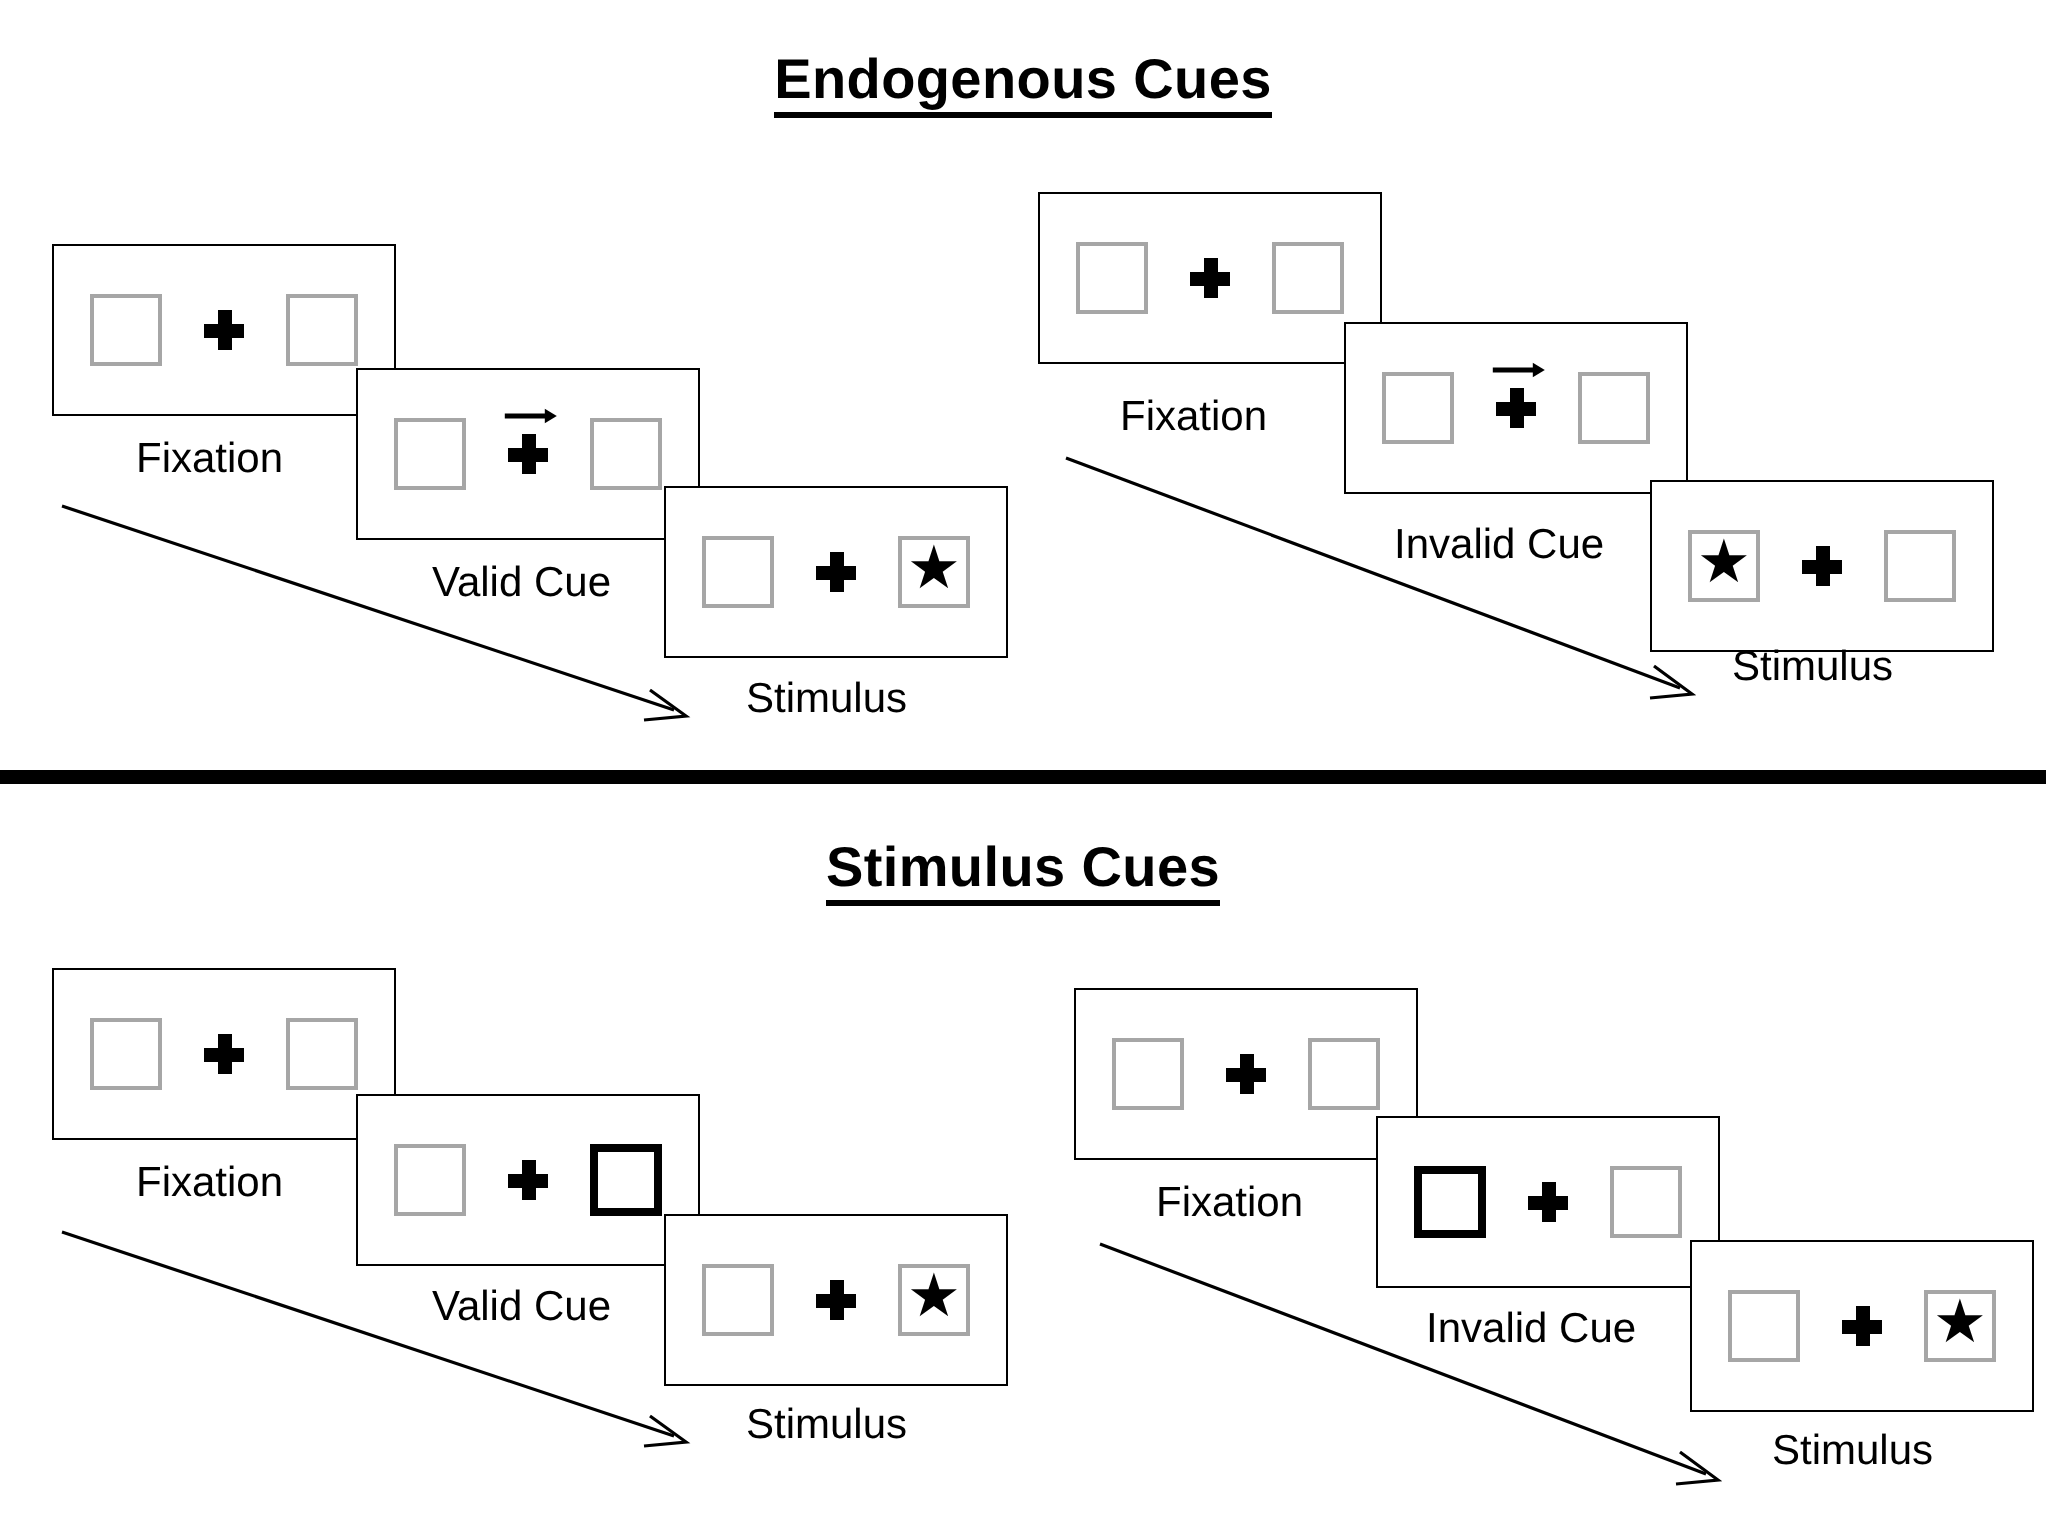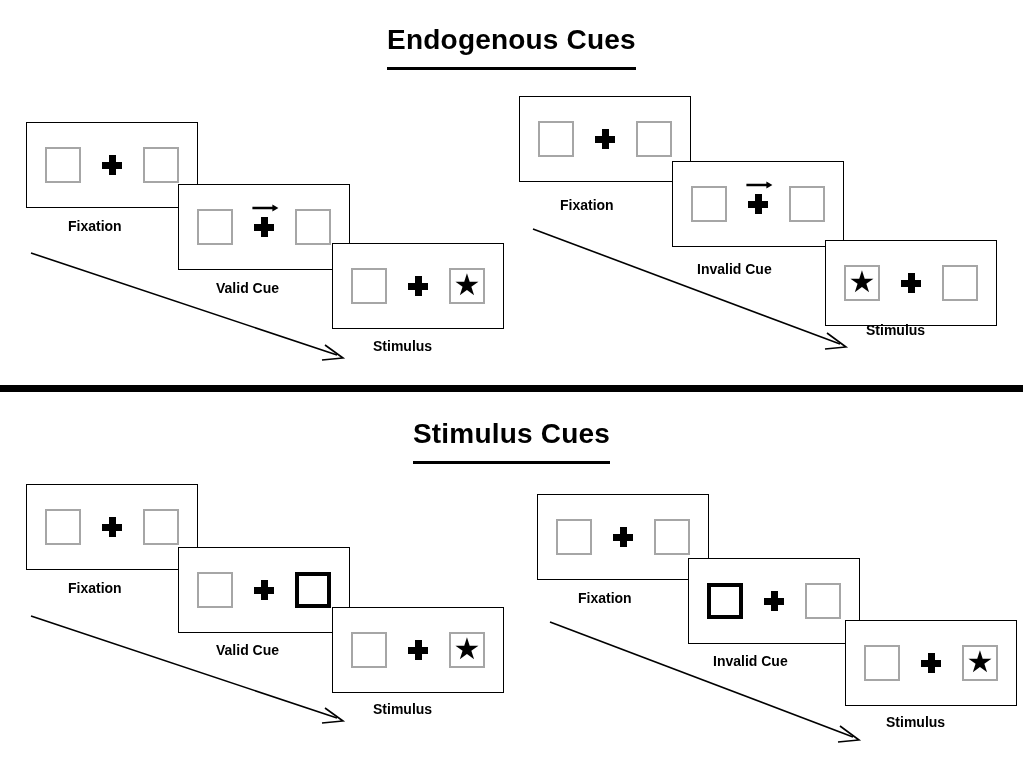--- a/index.html
+++ b/index.html
@@ -19,21 +19,21 @@
   .section-title {
     position: absolute;
     width: 100%;
     text-align: center;
     font-size: 28px;
     font-weight: bold;
     letter-spacing: 0.2px;
   }
   .section-title span {
     border-bottom: 3px solid #000;
-    padding-bottom: 12px;
+    padding-bottom: 1px;
     text-align: right;
   }
 
   .divider {
     position: absolute;
     left: 0;
     width: 1023px;
     height: 7px;
     background: #000000;
   }
@@ -112,22 +112,22 @@
     position: absolute;
     top: -4px;
     left: 50%;
     transform: translateX(-45%);
     width: 28px;
     height: 10px;
   }
 
   .caption {
     position: absolute;
-    font-size: 14px;
-    font-weight: bold;
+    font-size: 21px;
+    font-weight: normal;
     white-space: nowrap;
   }
 
   .flow-arrow {
     position: absolute;
     overflow: visible;
   }
 </style>
 </head>
 <body>

